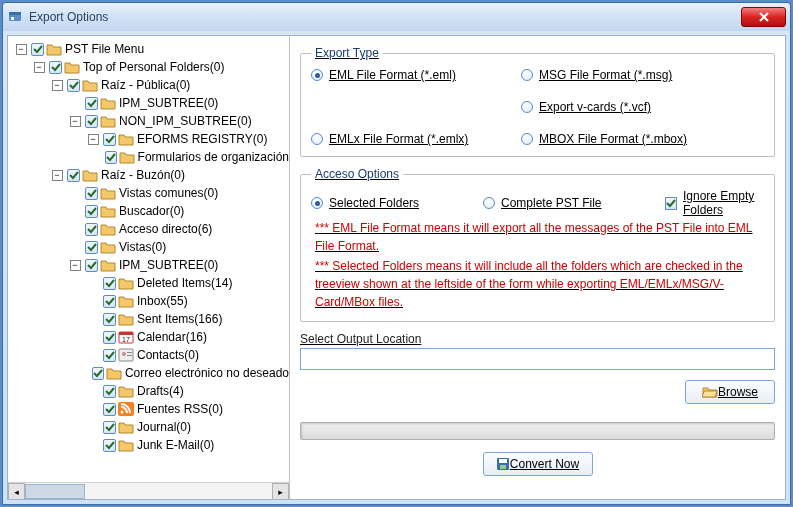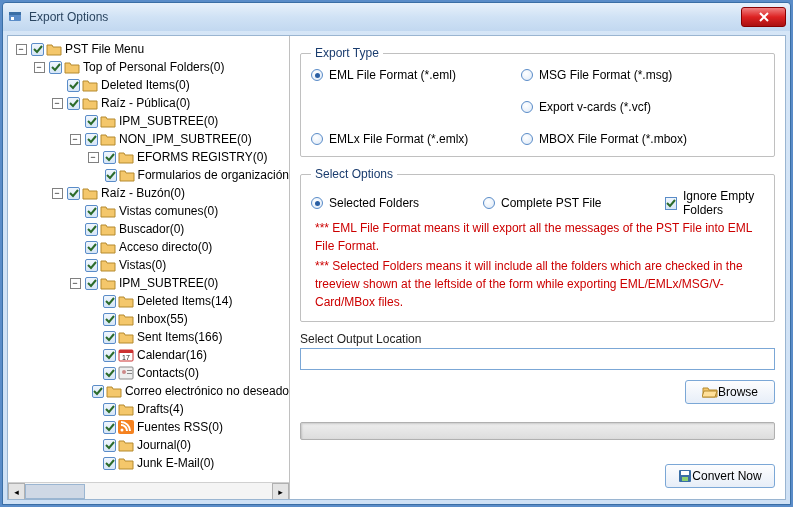--- a/index.html
+++ b/index.html
@@ -106,20 +106,21 @@
     display: flex;
   }
   .sb-btn { width: 17px; height: 17px; background: #e4e4e4; border: 1px solid #b0b0b0; display: flex; align-items: center; justify-content: center; font-size: 9px;}
   .sb-track { flex:1; background: #f4f4f4; position: relative;}
   .sb-thumb { position: absolute; left:0; top:0; height:15px; width:60px; background: #cfd8e5; border:1px solid #9ab5d1; margin-top:1px;}
   .right-pane {
     flex: 1;
     padding: 6px 10px 8px 10px;
     overflow: hidden;
     position: relative;
+    text-decoration: underline;
   }
   fieldset {
     border: 1px solid #c0c0c0;
     border-radius: 2px;
     margin: 4px 0 10px 0;
     padding: 8px 10px 10px 10px;
   }
   legend { color: #1a3c6e; padding: 0 4px; }
   .radio-grid {
     display: grid;
@@ -180,21 +181,21 @@
     padding: 0 10px;
   }
   .progress {
     margin-top: 18px;
     height: 18px;
     border: 1px solid #b0b0b0;
     border-radius: 2px;
     box-shadow: inset 1px 1px 2px rgba(0,0,0,0.15);
     background: linear-gradient(to bottom,#eee,#ddd);
   }
-  .convert-row { display:flex; justify-content:flex-end; margin-top: 24px;}
+  .convert-row { display:flex; justify-content:center; margin-top: 12px;}
   .convert-btn { min-width: 110px; padding: 0 12px;}
   svg { display:block; }
   .vcards-cell { grid-column: 2; justify-self: start; padding-left: 0; }
 </style>
 </head>
 <body>
 
 <div class="window">
   <div class="titlebar">
     <span class="title-icon">
@@ -246,175 +247,160 @@
               </span>
               <span class="folder-icon">
                 <svg width="16" height="14" viewBox="0 0 16 14">
                   <path d="M1 3 h5 l1 2 h8 v8 h-14 z" fill="#f4c76b" stroke="#b58a2e"></path>
                 </svg>
               </span>
               <span class="node-label">Top of Personal Folders(0)</span>
             </div>
             <div class="tree-row">
               <span class="indent" style="width:36px"></span>
-              <span class="lineseg"></span>
-              <span class="checkbox">
-                <svg width="10" height="10" viewBox="0 0 10 10">
-                  <path d="M1 5 L4 8 L9 2" stroke="#2b6b2b" stroke-width="2" fill="none"></path>
-                </svg>
-              </span>
-              <span class="folder-icon">
-                <svg width="16" height="14" viewBox="0 0 16 14">
-                  <path d="M1 3 h5 l1 2 h8 v8 h-14 z" fill="#f4c76b" stroke="#b58a2e"></path>
-                </svg>
-              </span>
-              <span class="node-label">Deleted Items(0)</span>
+              <span class="lineseg">
+                <span class="expander">−</span>
+              </span>
+              <span class="checkbox">
+                <svg width="10" height="10" viewBox="0 0 10 10">
+                  <path d="M1 5 L4 8 L9 2" stroke="#2b6b2b" stroke-width="2" fill="none"></path>
+                </svg>
+              </span>
+              <span class="folder-icon">
+                <svg width="16" height="14" viewBox="0 0 16 14">
+                  <path d="M1 3 h5 l1 2 h8 v8 h-14 z" fill="#f4c76b" stroke="#b58a2e"></path>
+                </svg>
+              </span>
+              <span class="node-label">Raíz - Pública(0)</span>
+            </div>
+            <div class="tree-row">
+              <span class="indent" style="width:54px"></span>
+              <span class="lineseg"></span>
+              <span class="checkbox">
+                <svg width="10" height="10" viewBox="0 0 10 10">
+                  <path d="M1 5 L4 8 L9 2" stroke="#2b6b2b" stroke-width="2" fill="none"></path>
+                </svg>
+              </span>
+              <span class="folder-icon">
+                <svg width="16" height="14" viewBox="0 0 16 14">
+                  <path d="M1 3 h5 l1 2 h8 v8 h-14 z" fill="#f4c76b" stroke="#b58a2e"></path>
+                </svg>
+              </span>
+              <span class="node-label">IPM_SUBTREE(0)</span>
+            </div>
+            <div class="tree-row">
+              <span class="indent" style="width:54px"></span>
+              <span class="lineseg">
+                <span class="expander">−</span>
+              </span>
+              <span class="checkbox">
+                <svg width="10" height="10" viewBox="0 0 10 10">
+                  <path d="M1 5 L4 8 L9 2" stroke="#2b6b2b" stroke-width="2" fill="none"></path>
+                </svg>
+              </span>
+              <span class="folder-icon">
+                <svg width="16" height="14" viewBox="0 0 16 14">
+                  <path d="M1 3 h5 l1 2 h8 v8 h-14 z" fill="#f4c76b" stroke="#b58a2e"></path>
+                </svg>
+              </span>
+              <span class="node-label">NON_IPM_SUBTREE(0)</span>
+            </div>
+            <div class="tree-row">
+              <span class="indent" style="width:72px"></span>
+              <span class="lineseg">
+                <span class="expander">−</span>
+              </span>
+              <span class="checkbox">
+                <svg width="10" height="10" viewBox="0 0 10 10">
+                  <path d="M1 5 L4 8 L9 2" stroke="#2b6b2b" stroke-width="2" fill="none"></path>
+                </svg>
+              </span>
+              <span class="folder-icon">
+                <svg width="16" height="14" viewBox="0 0 16 14">
+                  <path d="M1 3 h5 l1 2 h8 v8 h-14 z" fill="#f4c76b" stroke="#b58a2e"></path>
+                </svg>
+              </span>
+              <span class="node-label">EFORMS REGISTRY(0)</span>
+            </div>
+            <div class="tree-row">
+              <span class="indent" style="width:90px"></span>
+              <span class="lineseg"></span>
+              <span class="checkbox">
+                <svg width="10" height="10" viewBox="0 0 10 10">
+                  <path d="M1 5 L4 8 L9 2" stroke="#2b6b2b" stroke-width="2" fill="none"></path>
+                </svg>
+              </span>
+              <span class="folder-icon">
+                <svg width="16" height="14" viewBox="0 0 16 14">
+                  <path d="M1 3 h5 l1 2 h8 v8 h-14 z" fill="#f4c76b" stroke="#b58a2e"></path>
+                </svg>
+              </span>
+              <span class="node-label">Formularios de organización</span>
             </div>
             <div class="tree-row">
               <span class="indent" style="width:36px"></span>
               <span class="lineseg">
                 <span class="expander">−</span>
               </span>
               <span class="checkbox">
                 <svg width="10" height="10" viewBox="0 0 10 10">
                   <path d="M1 5 L4 8 L9 2" stroke="#2b6b2b" stroke-width="2" fill="none"></path>
                 </svg>
               </span>
               <span class="folder-icon">
                 <svg width="16" height="14" viewBox="0 0 16 14">
                   <path d="M1 3 h5 l1 2 h8 v8 h-14 z" fill="#f4c76b" stroke="#b58a2e"></path>
                 </svg>
               </span>
-              <span class="node-label">Raíz - Pública(0)</span>
+              <span class="node-label">Raíz - Buzón(0)</span>
             </div>
             <div class="tree-row">
               <span class="indent" style="width:54px"></span>
               <span class="lineseg"></span>
               <span class="checkbox">
                 <svg width="10" height="10" viewBox="0 0 10 10">
                   <path d="M1 5 L4 8 L9 2" stroke="#2b6b2b" stroke-width="2" fill="none"></path>
                 </svg>
               </span>
               <span class="folder-icon">
                 <svg width="16" height="14" viewBox="0 0 16 14">
                   <path d="M1 3 h5 l1 2 h8 v8 h-14 z" fill="#f4c76b" stroke="#b58a2e"></path>
                 </svg>
               </span>
-              <span class="node-label">IPM_SUBTREE(0)</span>
+              <span class="node-label">Vistas comunes(0)</span>
             </div>
             <div class="tree-row">
               <span class="indent" style="width:54px"></span>
-              <span class="lineseg">
-                <span class="expander">−</span>
-              </span>
-              <span class="checkbox">
-                <svg width="10" height="10" viewBox="0 0 10 10">
-                  <path d="M1 5 L4 8 L9 2" stroke="#2b6b2b" stroke-width="2" fill="none"></path>
-                </svg>
-              </span>
-              <span class="folder-icon">
-                <svg width="16" height="14" viewBox="0 0 16 14">
-                  <path d="M1 3 h5 l1 2 h8 v8 h-14 z" fill="#f4c76b" stroke="#b58a2e"></path>
-                </svg>
-              </span>
-              <span class="node-label">NON_IPM_SUBTREE(0)</span>
-            </div>
-            <div class="tree-row">
-              <span class="indent" style="width:72px"></span>
-              <span class="lineseg">
-                <span class="expander">−</span>
-              </span>
-              <span class="checkbox">
-                <svg width="10" height="10" viewBox="0 0 10 10">
-                  <path d="M1 5 L4 8 L9 2" stroke="#2b6b2b" stroke-width="2" fill="none"></path>
-                </svg>
-              </span>
-              <span class="folder-icon">
-                <svg width="16" height="14" viewBox="0 0 16 14">
-                  <path d="M1 3 h5 l1 2 h8 v8 h-14 z" fill="#f4c76b" stroke="#b58a2e"></path>
-                </svg>
-              </span>
-              <span class="node-label">EFORMS REGISTRY(0)</span>
-            </div>
-            <div class="tree-row">
-              <span class="indent" style="width:90px"></span>
-              <span class="lineseg"></span>
-              <span class="checkbox">
-                <svg width="10" height="10" viewBox="0 0 10 10">
-                  <path d="M1 5 L4 8 L9 2" stroke="#2b6b2b" stroke-width="2" fill="none"></path>
-                </svg>
-              </span>
-              <span class="folder-icon">
-                <svg width="16" height="14" viewBox="0 0 16 14">
-                  <path d="M1 3 h5 l1 2 h8 v8 h-14 z" fill="#f4c76b" stroke="#b58a2e"></path>
-                </svg>
-              </span>
-              <span class="node-label">Formularios de organización</span>
-            </div>
-            <div class="tree-row">
-              <span class="indent" style="width:36px"></span>
-              <span class="lineseg">
-                <span class="expander">−</span>
-              </span>
-              <span class="checkbox">
-                <svg width="10" height="10" viewBox="0 0 10 10">
-                  <path d="M1 5 L4 8 L9 2" stroke="#2b6b2b" stroke-width="2" fill="none"></path>
-                </svg>
-              </span>
-              <span class="folder-icon">
-                <svg width="16" height="14" viewBox="0 0 16 14">
-                  <path d="M1 3 h5 l1 2 h8 v8 h-14 z" fill="#f4c76b" stroke="#b58a2e"></path>
-                </svg>
-              </span>
-              <span class="node-label">Raíz - Buzón(0)</span>
+              <span class="lineseg"></span>
+              <span class="checkbox">
+                <svg width="10" height="10" viewBox="0 0 10 10">
+                  <path d="M1 5 L4 8 L9 2" stroke="#2b6b2b" stroke-width="2" fill="none"></path>
+                </svg>
+              </span>
+              <span class="folder-icon">
+                <svg width="16" height="14" viewBox="0 0 16 14">
+                  <path d="M1 3 h5 l1 2 h8 v8 h-14 z" fill="#f4c76b" stroke="#b58a2e"></path>
+                </svg>
+              </span>
+              <span class="node-label">Buscador(0)</span>
             </div>
             <div class="tree-row">
               <span class="indent" style="width:54px"></span>
               <span class="lineseg"></span>
               <span class="checkbox">
                 <svg width="10" height="10" viewBox="0 0 10 10">
                   <path d="M1 5 L4 8 L9 2" stroke="#2b6b2b" stroke-width="2" fill="none"></path>
                 </svg>
               </span>
               <span class="folder-icon">
                 <svg width="16" height="14" viewBox="0 0 16 14">
                   <path d="M1 3 h5 l1 2 h8 v8 h-14 z" fill="#f4c76b" stroke="#b58a2e"></path>
                 </svg>
               </span>
-              <span class="node-label">Vistas comunes(0)</span>
-            </div>
-            <div class="tree-row">
-              <span class="indent" style="width:54px"></span>
-              <span class="lineseg"></span>
-              <span class="checkbox">
-                <svg width="10" height="10" viewBox="0 0 10 10">
-                  <path d="M1 5 L4 8 L9 2" stroke="#2b6b2b" stroke-width="2" fill="none"></path>
-                </svg>
-              </span>
-              <span class="folder-icon">
-                <svg width="16" height="14" viewBox="0 0 16 14">
-                  <path d="M1 3 h5 l1 2 h8 v8 h-14 z" fill="#f4c76b" stroke="#b58a2e"></path>
-                </svg>
-              </span>
-              <span class="node-label">Buscador(0)</span>
-            </div>
-            <div class="tree-row">
-              <span class="indent" style="width:54px"></span>
-              <span class="lineseg"></span>
-              <span class="checkbox">
-                <svg width="10" height="10" viewBox="0 0 10 10">
-                  <path d="M1 5 L4 8 L9 2" stroke="#2b6b2b" stroke-width="2" fill="none"></path>
-                </svg>
-              </span>
-              <span class="folder-icon">
-                <svg width="16" height="14" viewBox="0 0 16 14">
-                  <path d="M1 3 h5 l1 2 h8 v8 h-14 z" fill="#f4c76b" stroke="#b58a2e"></path>
-                </svg>
-              </span>
-              <span class="node-label">Acceso directo(0)</span>
+              <span class="node-label">Acceso directo(6)</span>
             </div>
             <div class="tree-row">
               <span class="indent" style="width:54px"></span>
               <span class="lineseg"></span>
               <span class="checkbox">
                 <svg width="10" height="10" viewBox="0 0 10 10">
                   <path d="M1 5 L4 8 L9 2" stroke="#2b6b2b" stroke-width="2" fill="none"></path>
                 </svg>
               </span>
               <span class="folder-icon">
@@ -631,21 +617,21 @@
             <span>EMLx File  Format (*.emlx)</span>
           </label>
           <label class="radio">
             <span class="radio-dot"></span>
             <span>MBOX File Format (*.mbox)</span>
           </label>
         </div>
       </fieldset>
 
       <fieldset>
-        <legend>Select Options</legend>
+        <legend>Acceso Options</legend>
         <div class="radio-grid2">
           <label class="radio">
             <span class="radio-dot sel"></span>
             <span>Selected Folders</span>
           </label>
           <label class="radio">
             <span class="radio-dot"></span>
             <span>Complete PST File</span>
           </label>
           <label class="check">

